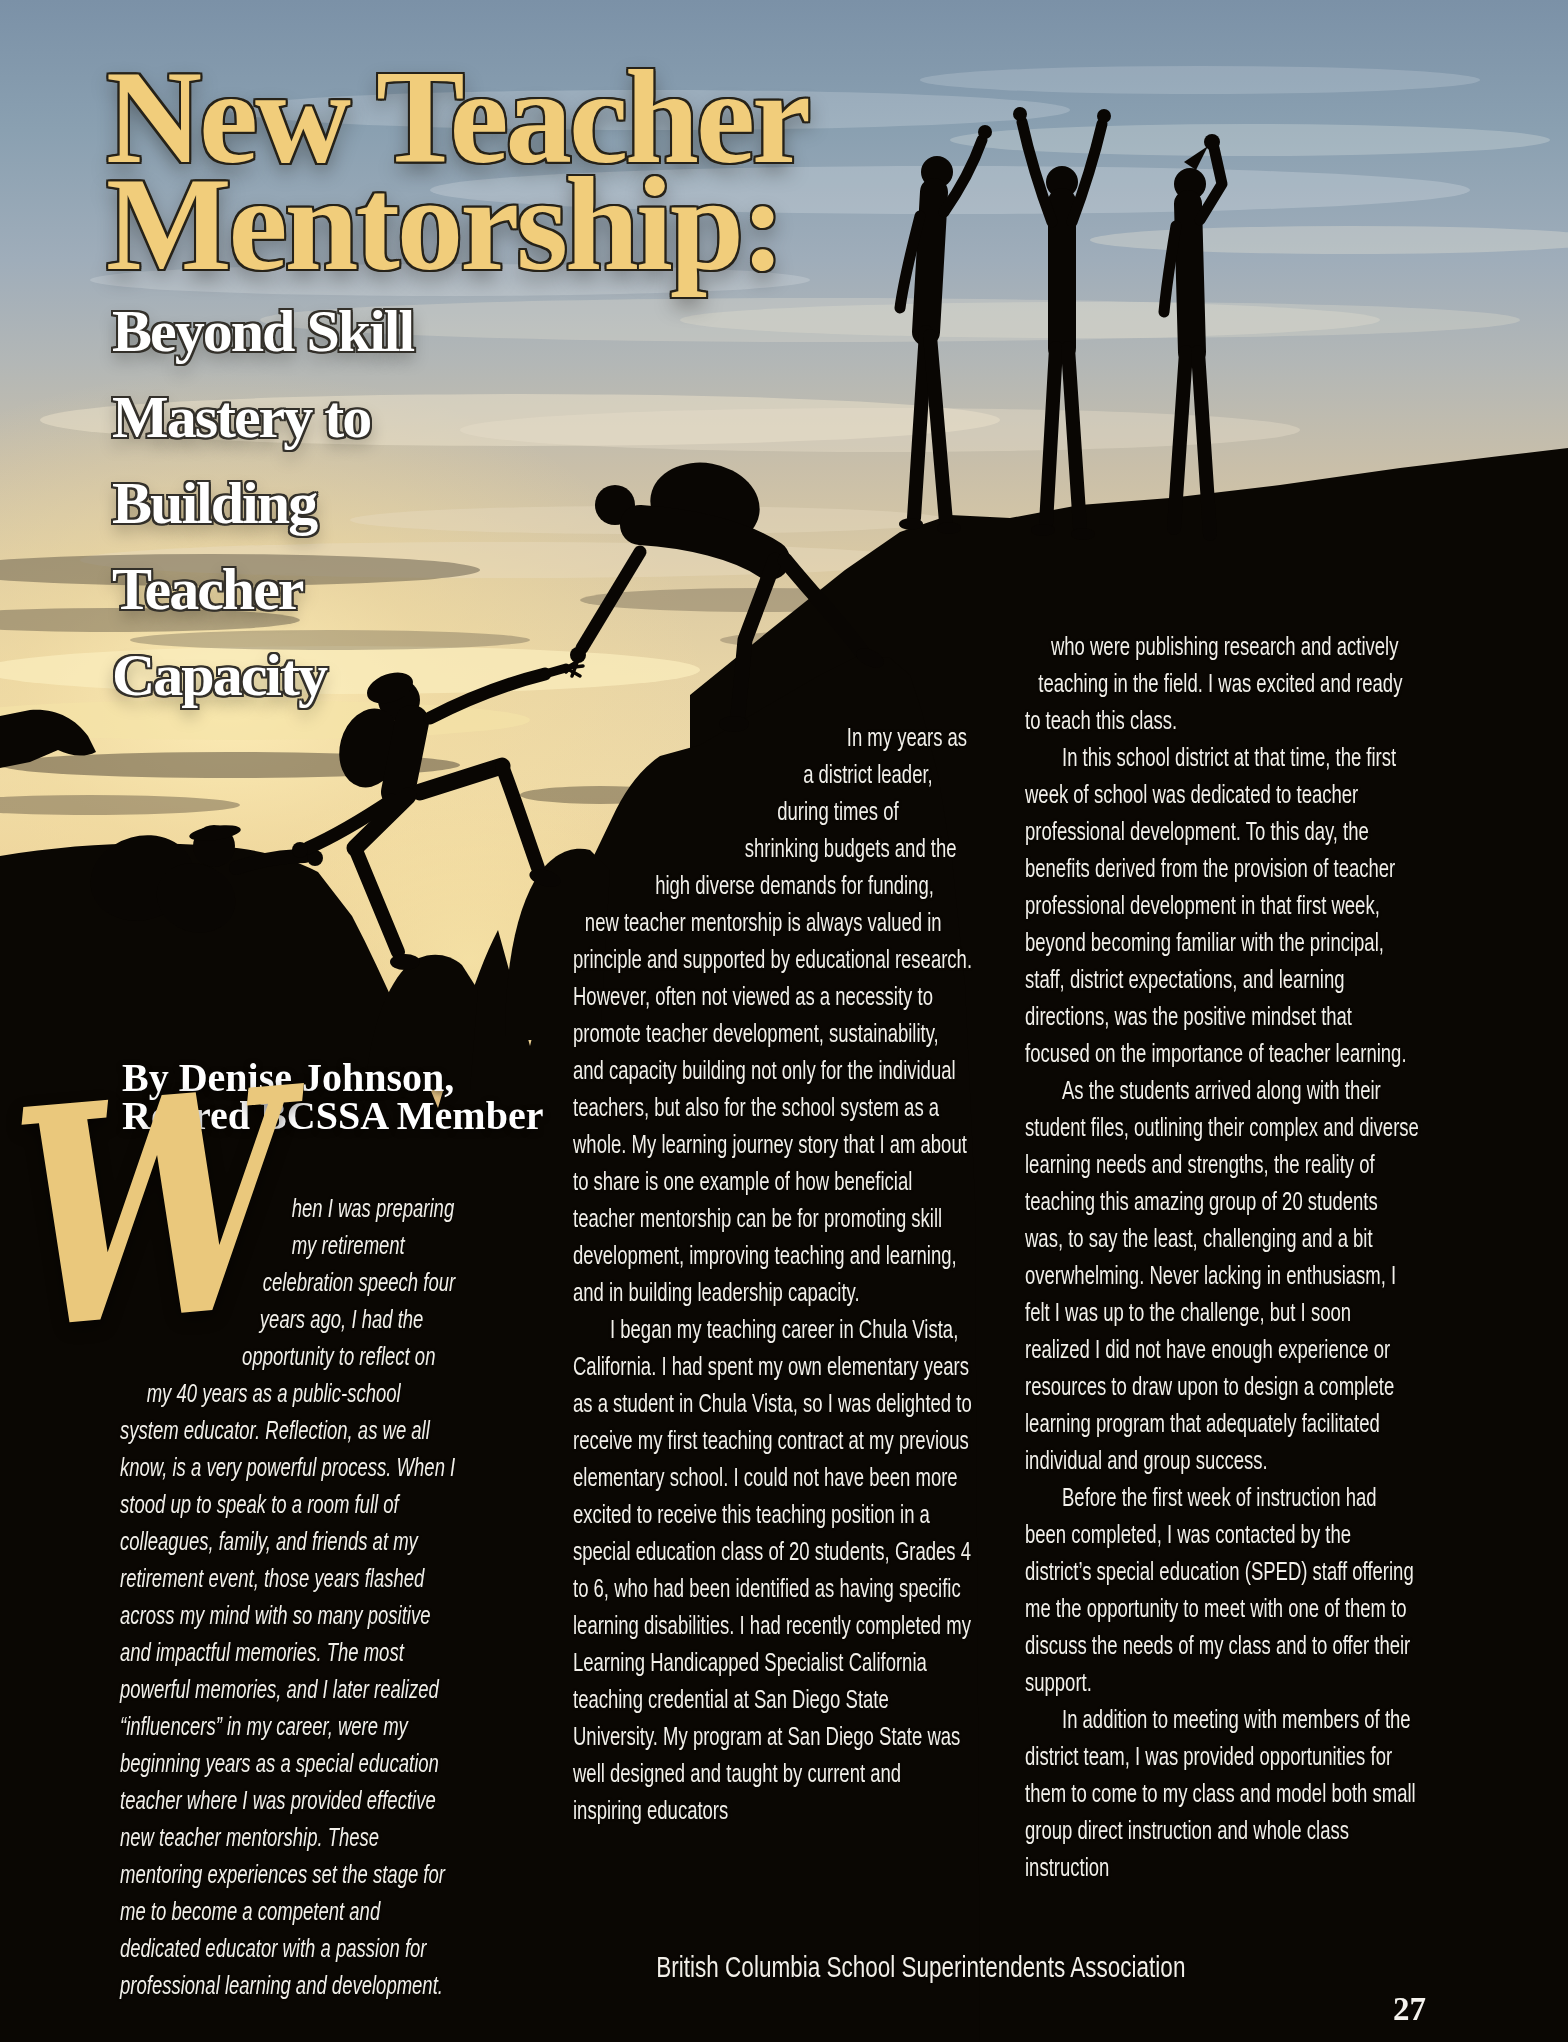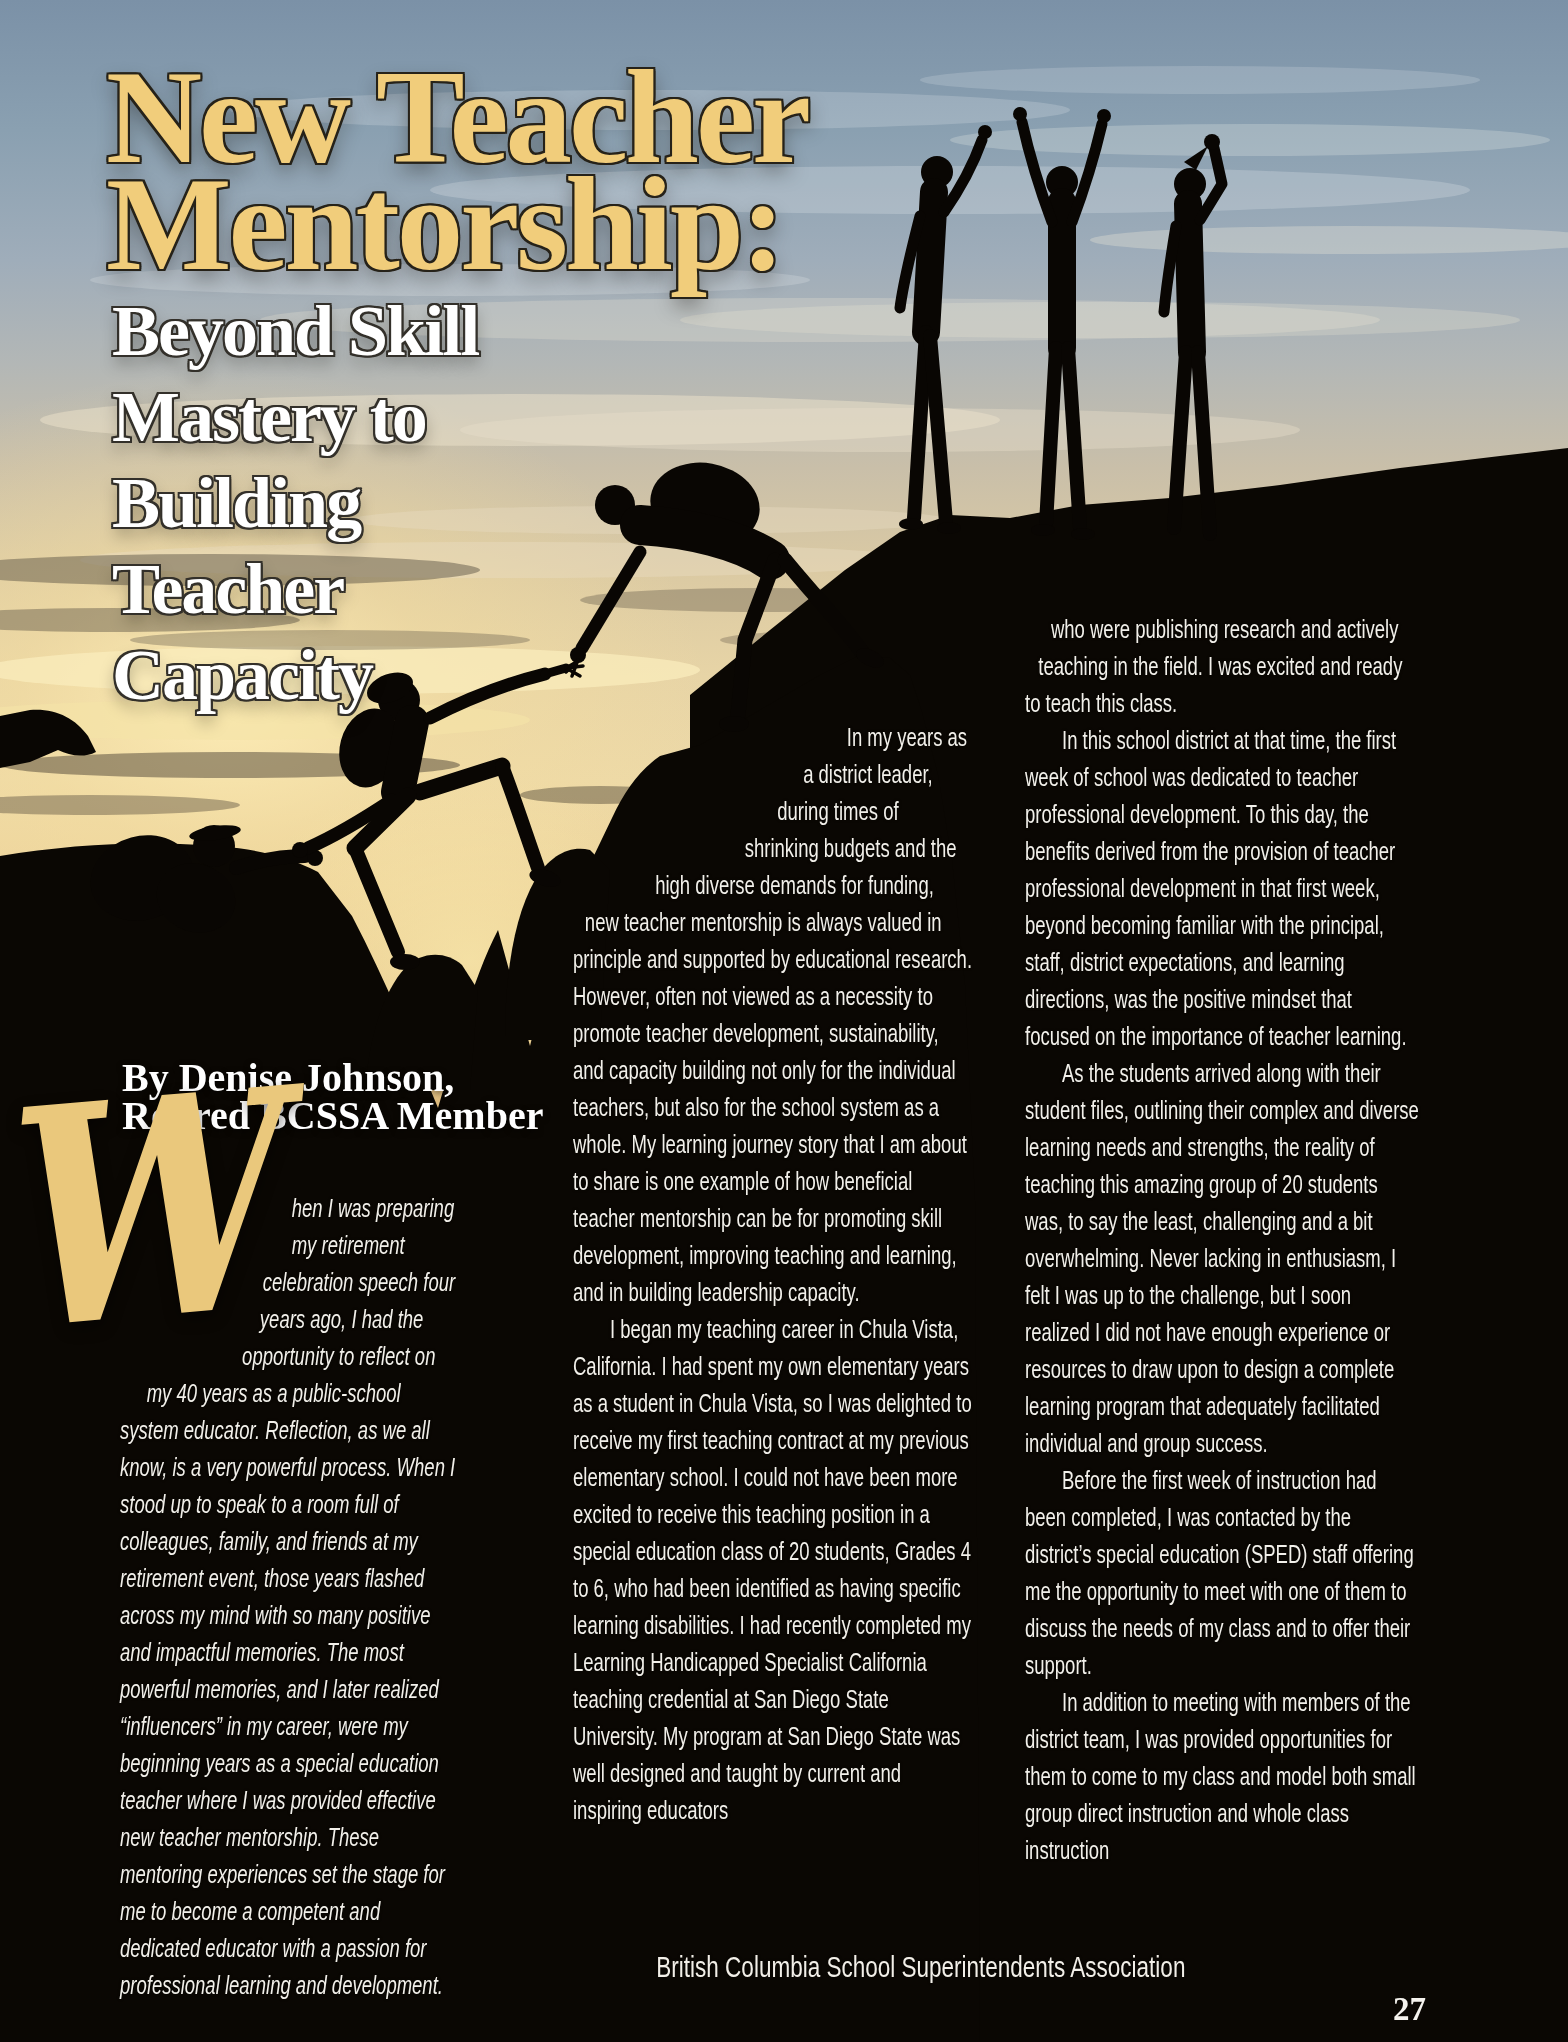--- a/index.html
+++ b/index.html
@@ -8,21 +8,21 @@
   .page{position:absolute;inset:0;width:1360px;height:2042px;background:#15803d;}
   svg.bg{position:absolute;left:0;top:0;width:1568px;height:2042px;display:block;}
 
   
   .title{position:absolute;left:106px;top:64px;font-family:"Liberation Serif",serif;
          font-weight:bold;font-size:133px;line-height:107px;letter-spacing:-3px;color:#f1cd7b;
          text-shadow:2px 2px 0 #262219,-2px 2px 0 #262219,2px -2px 0 #262219,-2px -2px 0 #262219,
                      2px 0 0 #262219,-2px 0 0 #262219,0 2px 0 #262219,0 -2px 0 #262219,
                      0 9px 20px rgba(20,16,8,.4);white-space:nowrap;}
   .subtitle{position:absolute;left:112px;top:288px;font-family:"Liberation Serif",serif;
-         font-weight:bold;font-size:72px;line-height:86px;letter-spacing:-2px;color:#ffffff;
+         font-weight:bold;font-size:60px;line-height:86px;letter-spacing:-2px;color:#ffffff;
          text-shadow:2px 2px 0 #33302a,-2px 2px 0 #33302a,2px -2px 0 #33302a,-2px -2px 0 #33302a,
                      2px 0 0 #33302a,-2px 0 0 #33302a,0 2px 0 #33302a,0 -2px 0 #33302a,
                      0 8px 16px rgba(20,16,8,.35);white-space:nowrap;}
   .subtitle div{display:block;}
 
   .byline{position:absolute;left:122px;top:1059px;font-family:"Liberation Serif",serif;
           font-weight:bold;font-size:40px;line-height:38px;color:#ffffff;
           text-shadow:0 2px 6px rgba(0,0,0,.6);}
 
   .dropcap{position:absolute;left:6px;top:1072px;font-family:"DejaVu Serif","Liberation Serif",serif;
@@ -33,21 +33,21 @@
   
   .col{position:absolute;color:#f2f0ea;}
   .col .inner{transform:scaleX(.74);transform-origin:0 0;font-size:25px;line-height:37px;
               text-shadow:0 0 3px rgba(0,0,0,.55);}
   .col p{margin:0;}
   .col p + p{text-indent:2em;}
   .col1{left:120px;top:1190px;width:336px;font-style:italic;}
   .col1 .inner{width:454px;}
   .col2{left:573px;top:719px;width:400px;}
   .col2 .inner{width:540px;}
-  .col3{left:1025px;top:611px;width:395px;}
+  .col3{left:1025px;top:628px;width:395px;}
   .col3 .inner{width:534px;}
 
   .stair{float:left;}
   .stair1{width:232px;height:221px;
     shape-outside:polygon(0 0,232px 0,232px 74px,193px 74px,193px 111px,189px 111px,189px 148px,165px 148px,165px 185px,36px 185px,36px 221px,0 221px);}
   .stair2{width:370px;height:221px;
     shape-outside:polygon(0 0,370px 0,370px 37px,311px 37px,311px 74px,276px 74px,276px 111px,232px 111px,232px 148px,111px 148px,111px 185px,16px 185px,16px 221px,0 221px);}
   .stair3{width:35px;height:73px;
     shape-outside:polygon(0 0,35px 0,35px 37px,18px 37px,18px 73px,0 73px);}
 

